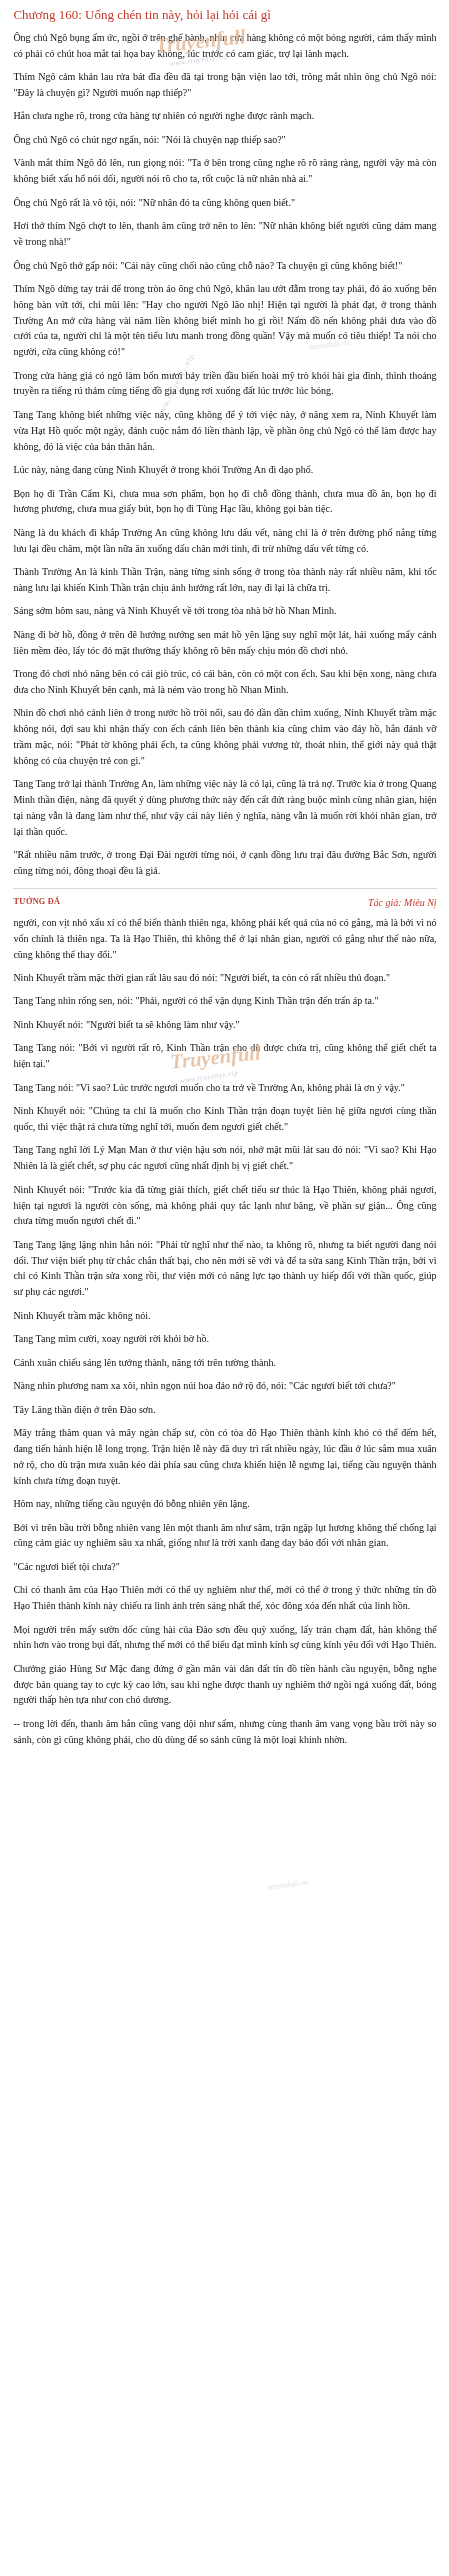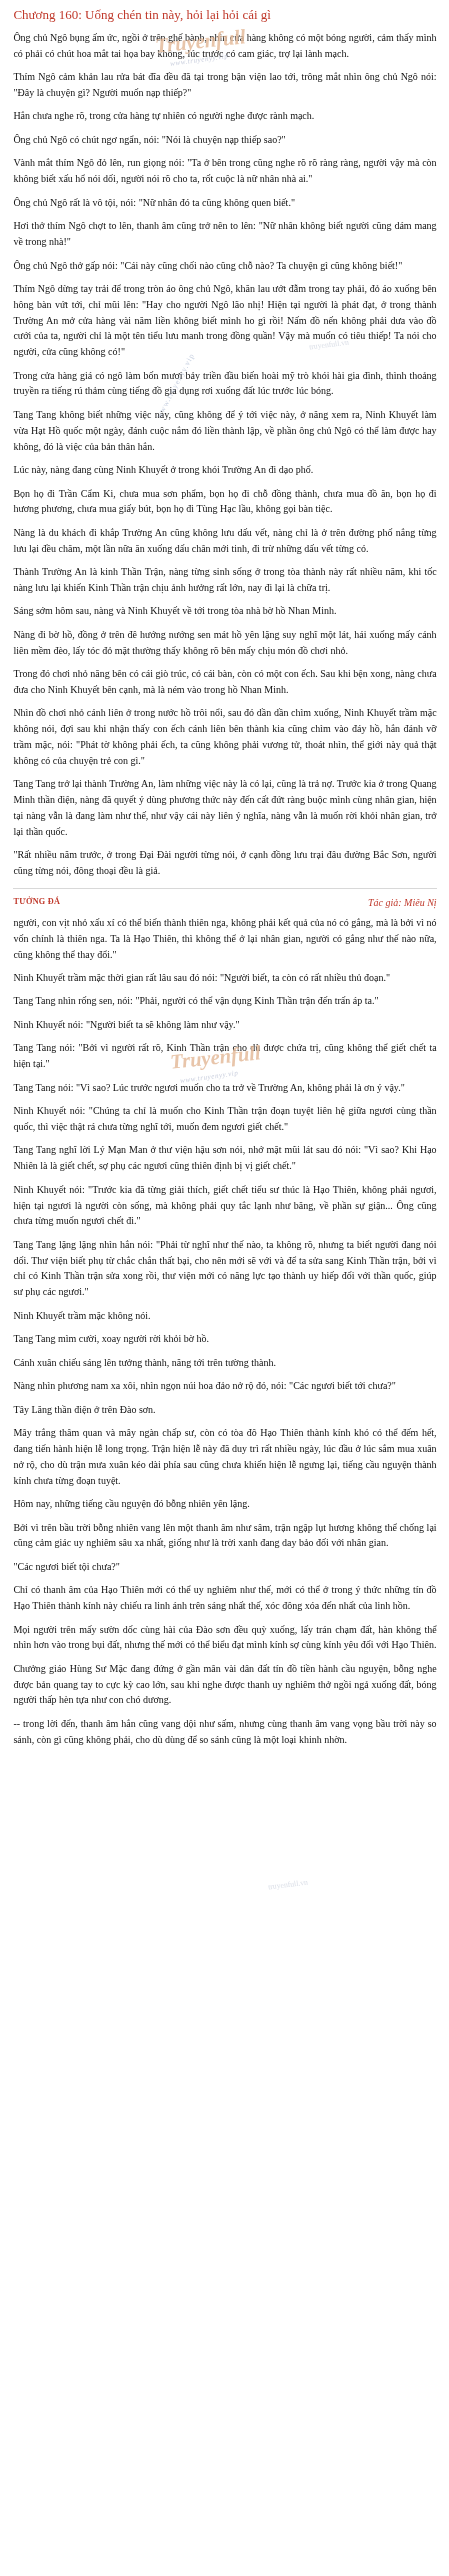--- a/index.html
+++ b/index.html
@@ -142,21 +142,21 @@
   </div>
 
   <div>
     <p class="para">người, con vịt nhỏ xấu xí có thể biến thành thiên nga, không phải kết quả của nó có gắng, mà là bởi vì nó vốn chính là thiên nga. Ta là Hạo Thiên, thì không thể ở lại nhân gian, người có gắng như thế nào nữa, cũng không thể thay đổi."</p>
     <p class="para">Ninh Khuyết trầm mặc thời gian rất lâu sau đó nói: "Người biết, ta còn có rất nhiều thủ đoạn."</p>
     <p class="para">Tang Tang nhìn rống sen, nói: "Phải, người có thể vận dụng Kinh Thần trận đến trấn áp ta."</p>
     <p class="para">Ninh Khuyết nói: "Người biết ta sẽ không làm như vậy."</p>
     <p class="para">Tang Tang nói: "Bởi vì người rất rõ, Kinh Thần trận cho dù được chứa trị, cũng không thể giết chết ta hiện tại."</p>
     <p class="para">Tang Tang nói: "Vì sao? Lúc trước ngươi muốn cho ta trở về Trường An, không phải là ơn ý vậy."</p>
     <p class="para">Ninh Khuyết nói: "Chúng ta chỉ là muốn cho Kinh Thần trận đoạn tuyệt liên hệ giữa ngươi cùng thần quốc, thì việc thật rá chưa từng nghĩ tới, muốn đem ngươi giết chết."</p>
-    <p class="para">Tang Tang nghĩ lời Lý Mạn Man ở thư viện hậu sơn nói, nhớ mặt mũi lát sau đó nói: "Vì sao? Khi Hạo Nhiên là là giết chết, sợ phụ các ngươi cũng thiên định bị vị giết chết."</p>
+    <p class="para">Tang Tang nghĩ lời Lý Mạn Man ở thư viện hậu sơn nói, nhớ mặt mũi lát sau đó nói: "Vì sao? Khi Hạo Nhiên là là giết chết, sợ phụ các ngươi cũng nhất định bị vị giết chết."</p>
     <p class="para">Ninh Khuyết nói: "Trước kia đã từng giải thích, giết chết tiểu sư thúc là Hạo Thiên, không phải ngươi, hiện tại ngươi là người còn sống, mà không phải quy tắc lạnh như băng, về phần sự giận... Ông cũng chưa từng muốn ngươi chết đi."</p>
     <p class="para">Tang Tang lặng lặng nhìn hắn nói: "Phải từ nghĩ như thế nào, ta không rõ, nhưng ta biết người đang nói dối. Thư viện biết phụ từ chắc chắn thất bại, cho nên mới sẽ với và để ta sửa sang Kinh Thần trận, bởi vì chỉ có Kinh Thần trận sửa xong rồi, thư viện mới có năng lực tạo thành uy hiếp đối với thần quốc, giúp sư phụ các ngươi."</p>
     <p class="para">Ninh Khuyết trầm mặc không nói.</p>
     <p class="para">Tang Tang mìm cười, xoay người rời khỏi bờ hồ.</p>
     <p class="para">Cánh xuân chiếu sáng lên tưởng thành, năng tới trên tường thành.</p>
     <p class="para">Nàng nhìn phương nam xa xôi, nhìn ngọn núi hoa đảo nở rộ đó, nói: "Các ngươi biết tới chưa?"</p>
     <p class="para">Tây Lăng thần điện ở trên Đào sơn.</p>
     <p class="para">Mây trắng thâm quan và mây ngàn chấp sư, còn có tòa đô Hạo Thiên thành kính khó có thể đếm hết, đang tiến hành hiện lễ long trọng. Trận hiện lễ này đã duy trì rất nhiều ngày, lúc đầu ở lúc sắm mua xuân nở rộ, cho dù trận mưa xuân kéo dài phía sau cũng chưa khiến hiện lễ ngưng lại, tiếng cầu nguyện thành kính chưa từng đoạn tuyệt.</p>
     <p class="para">Hôm nay, những tiếng cầu nguyện đó bỗng nhiên yên lặng.</p>
     <p class="para">Bởi vì trên bầu trời bỗng nhiên vang lên một thanh âm như sâm, trận ngập lụt hương không thể chống lại cũng cảm giác uy nghiêm sâu xa nhất, giống như là trời xanh đang day bảo đối với nhân gian.</p>

